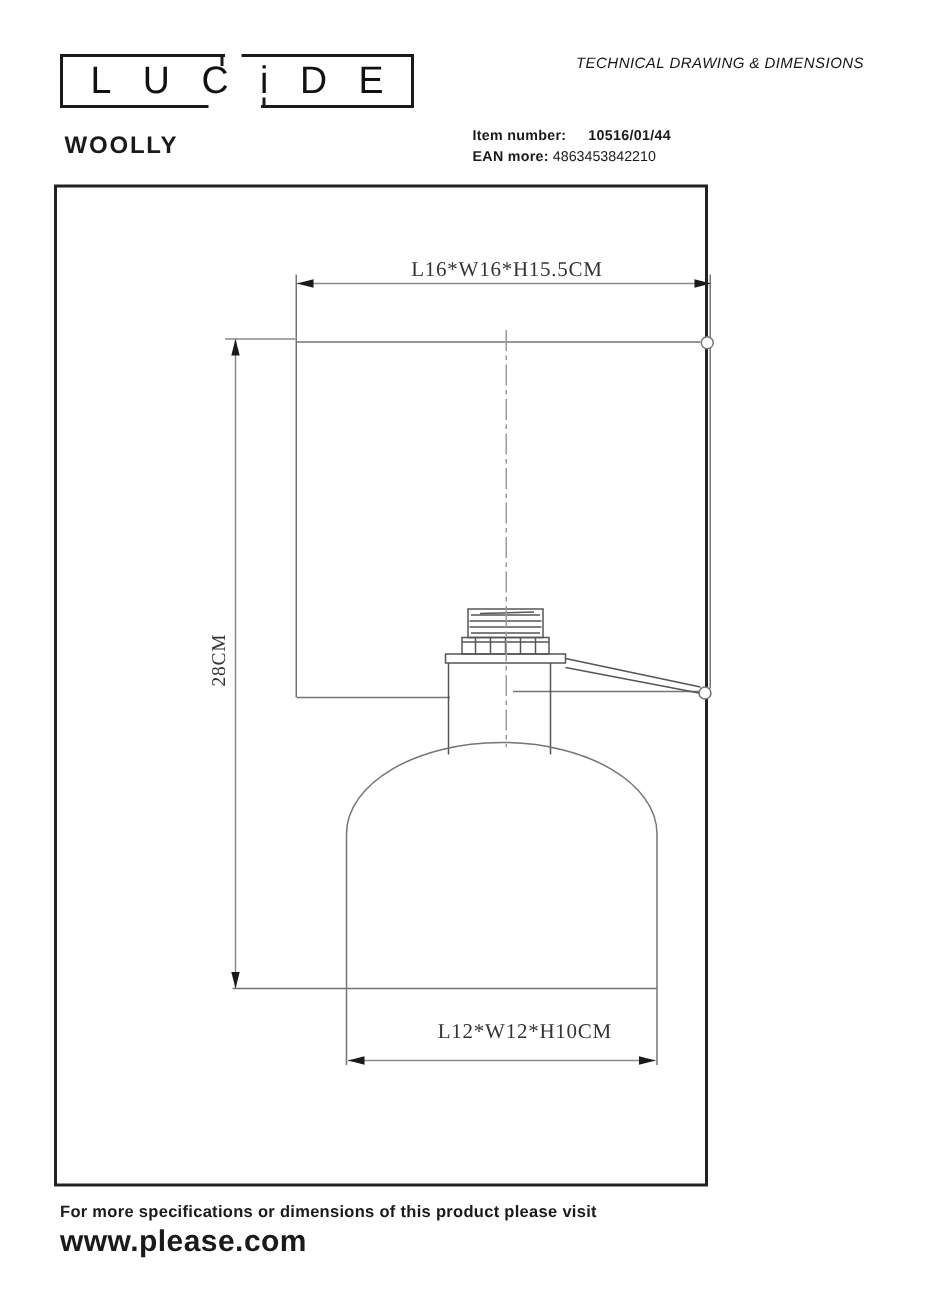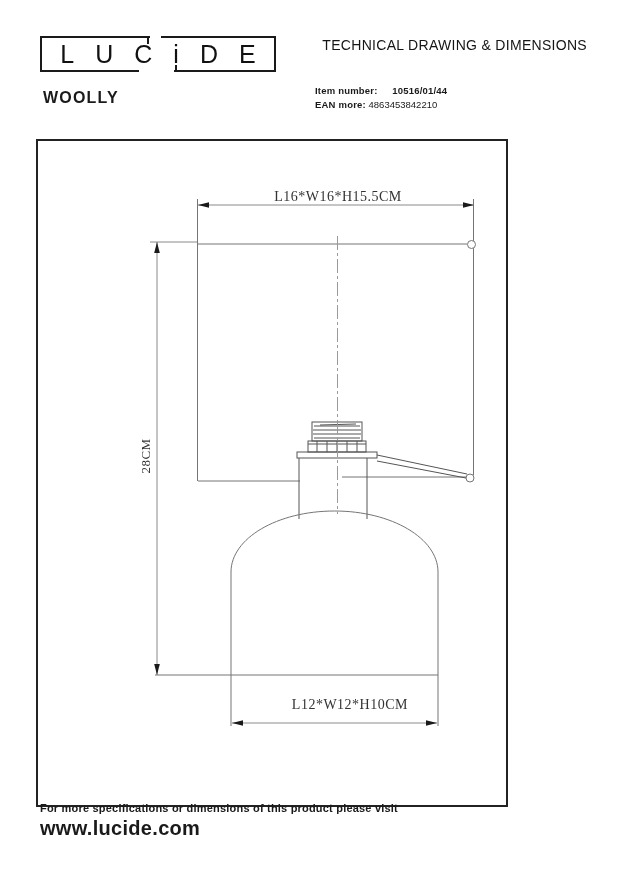--- a/index.html
+++ b/index.html
@@ -13,30 +13,30 @@
     border:2px solid #1a1a1a;display:flex;align-items:center;justify-content:center;gap:21px;
   }
   .logo-letter{font-size:25px;line-height:1;font-weight:400;color:#111;transform:scaleY(1.02);}
   .logo-gap{position:absolute;background:#fff;height:4px;}
   .logo-gap.top{left:108px;top:-3px;width:11px;}
   .logo-gap.bottom{left:97px;bottom:-3px;width:35px;}
   .logo-tick{position:absolute;width:2px;background:#1a1a1a;}
   .logo-tick.top{left:105px;top:-2px;height:8px;}
   .logo-tick.bottom{left:133px;bottom:-2px;height:7px;}
   .doc-title{
-    position:absolute;top:37px;right:33px;font-size:14px;letter-spacing:.3px;color:#151515;
+    position:absolute;top:37px;right:44px;font-size:10px;letter-spacing:.3px;color:#151515;font-style:italic;
   }
   .product-name{
     position:absolute;left:43px;top:89px;font-size:16px;font-weight:700;letter-spacing:1.2px;
   }
   .meta{position:absolute;left:303px;top:84px;font-size:9.5px;line-height:14px;}
   .meta b{letter-spacing:.2px;margin-left:12px;}
   
   .drawing-box{
-    position:absolute;left:36px;top:139px;width:472px;height:668px;
+    position:absolute;left:36px;top:123px;width:436px;height:668px;
     border:2px solid #222;box-sizing:border-box;
   }
   .drawing-box svg{position:absolute;left:0;top:0;}
   .dim-label{
     position:absolute;font-family:"Liberation Serif","DejaVu Serif",serif;
     font-size:14px;color:#333;letter-spacing:.5px;white-space:nowrap;
   }
   .dim-top{left:228px;top:48px;width:144px;text-align:center;}
   .dim-base{left:226px;top:556px;width:144px;text-align:right;}
   .dim-height{
@@ -145,16 +145,16 @@
       </g>
     </svg>
 
     <div class="dim-label dim-top">L16*W16*H15.5CM</div>
     <div class="dim-label dim-height">28CM</div>
     <div class="dim-label dim-base">L12*W12*H10CM</div>
   </div>
 
   <div class="footer">
     <div class="footer-note">For more specifications or dimensions of this product please visit</div>
-    <div class="footer-site">www.lucide.com</div>
+    <div class="footer-site">www.please.com</div>
   </div>
 
 </div>
 
 </body></html>

